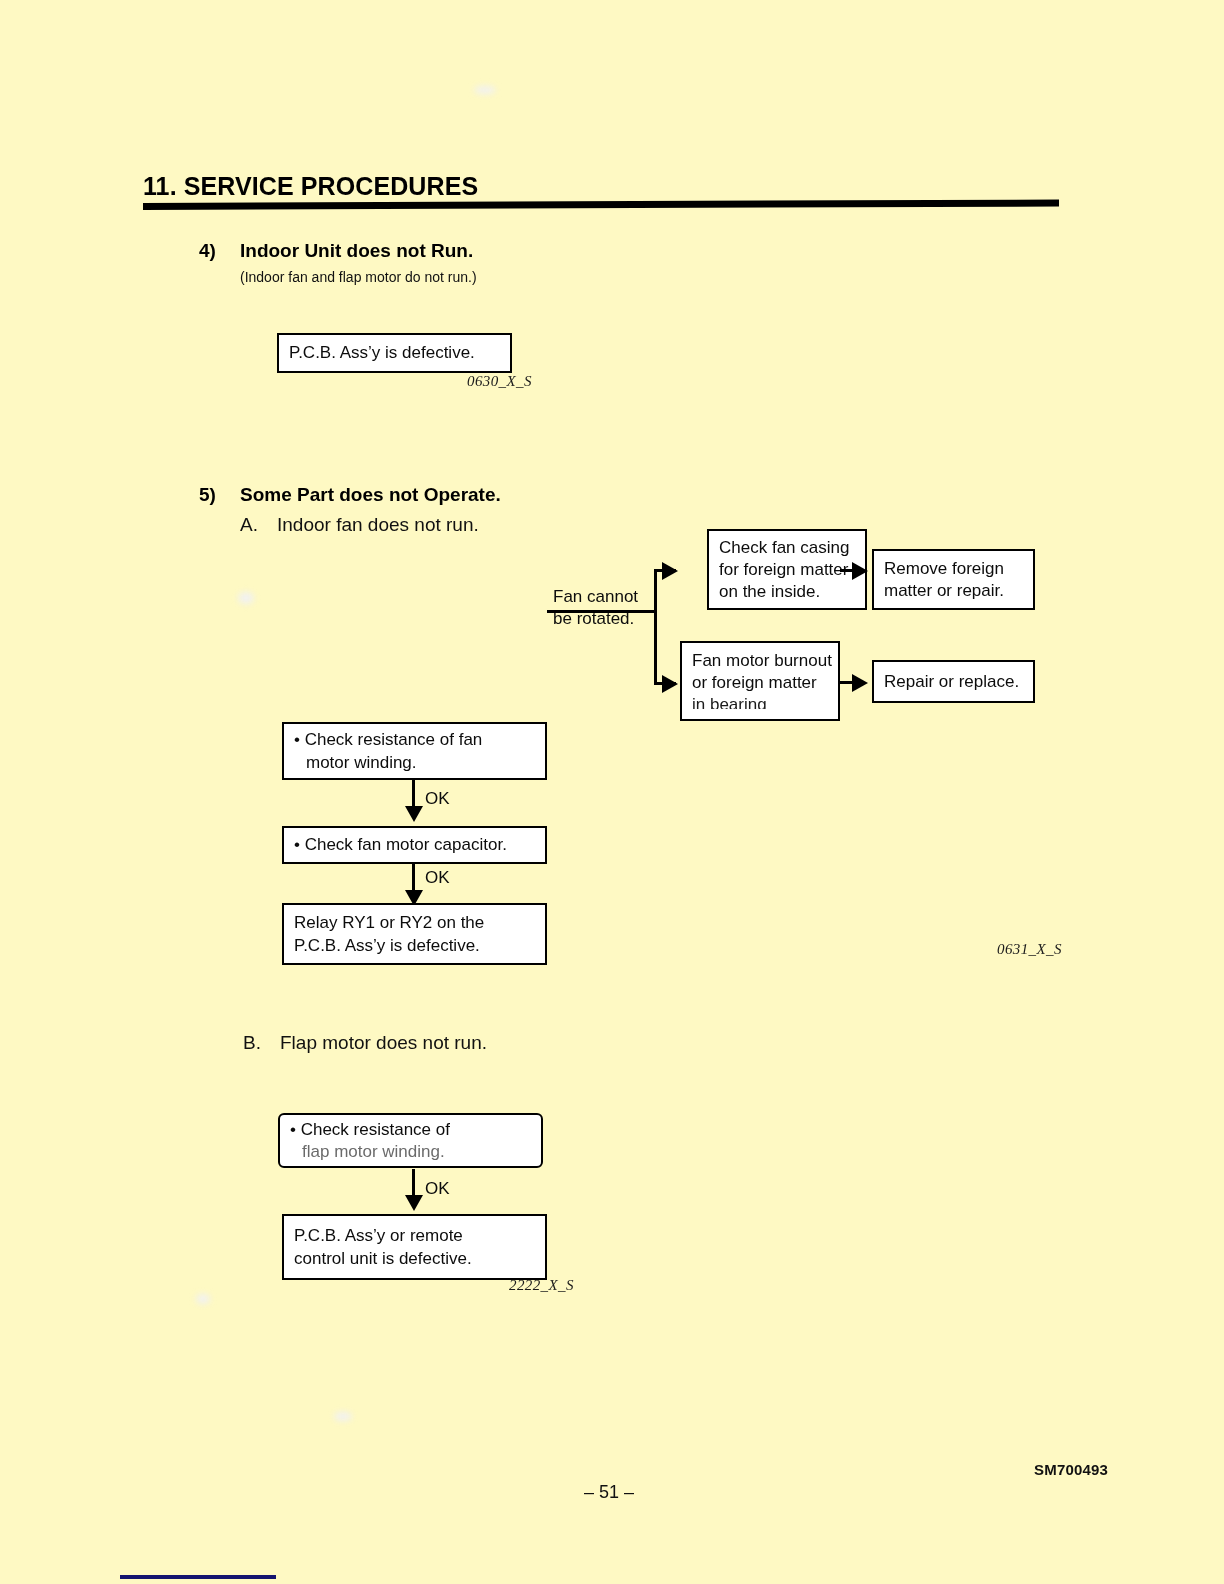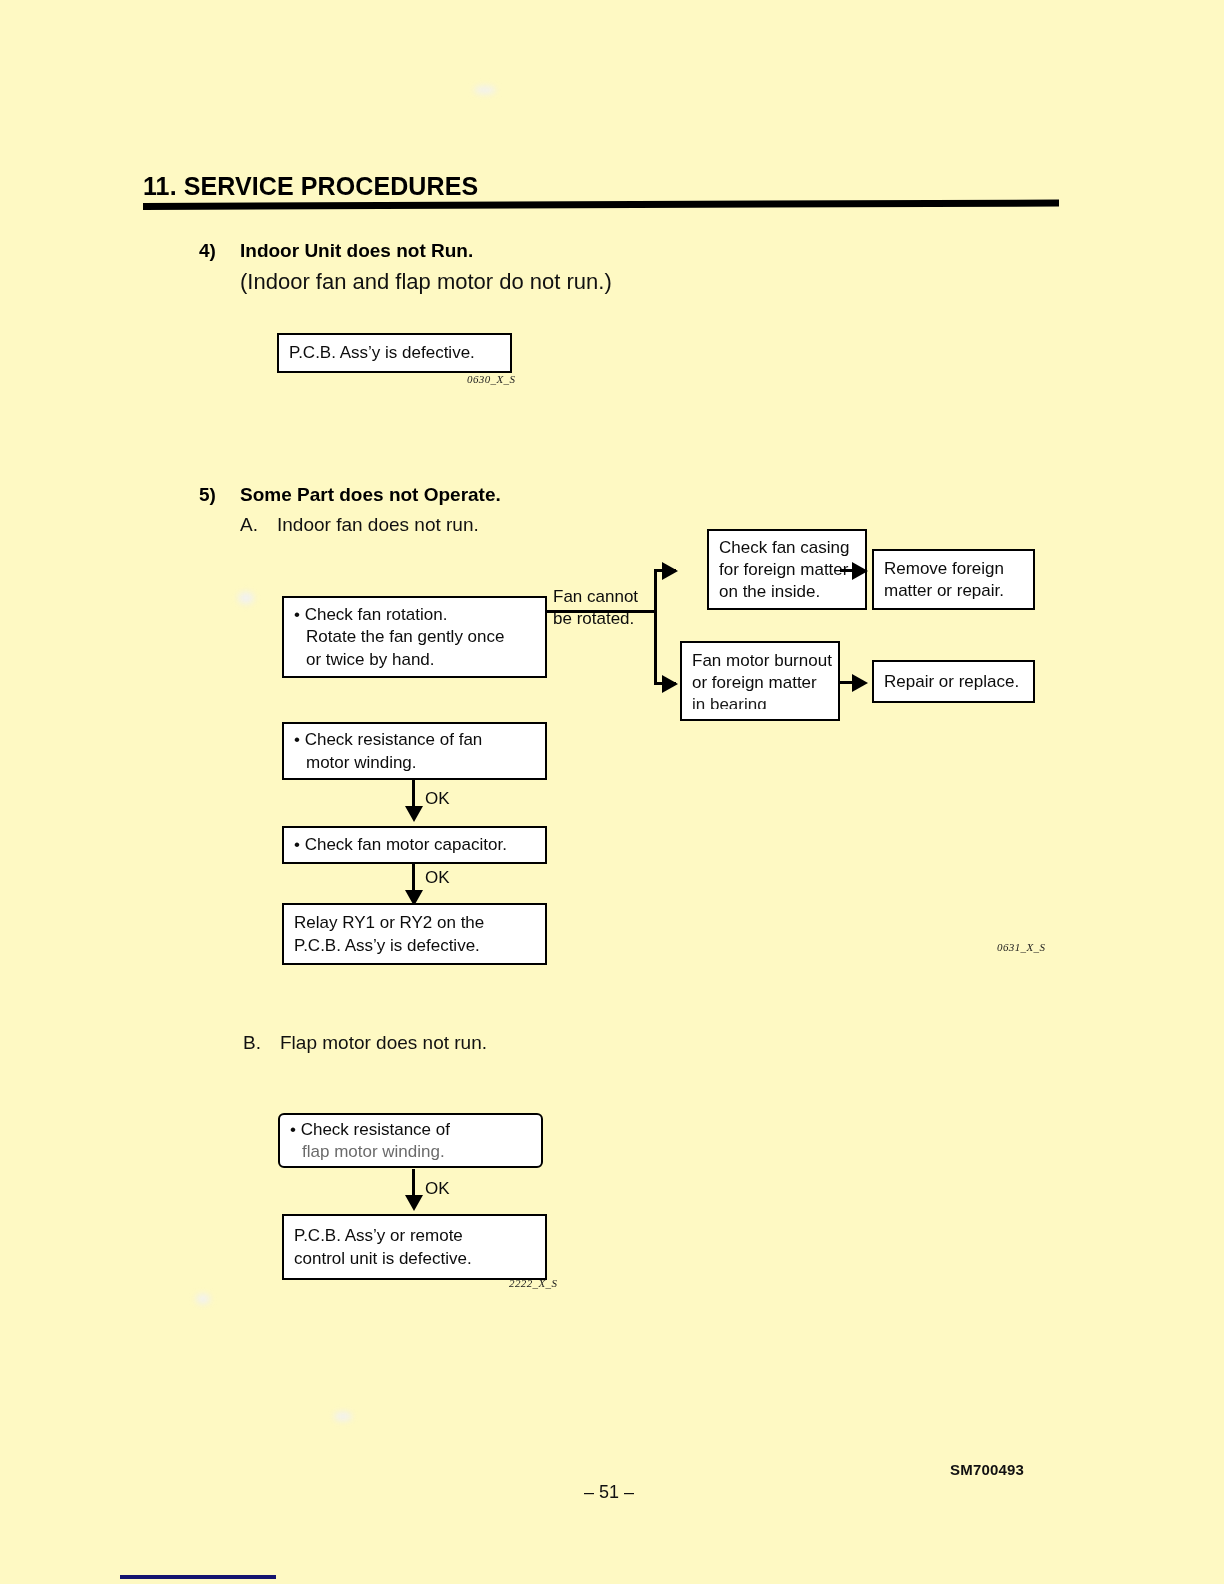--- a/index.html
+++ b/index.html
@@ -66,21 +66,21 @@
   }
   .item-title {
     position: absolute;
     font-size: 19px;
     font-weight: bold;
     color: #000;
     white-space: nowrap;
   }
   .item-sub {
     position: absolute;
-    font-size: 22px;
+    font-size: 14px;
     color: #111;
     white-space: nowrap;
   }
   .sub-letter {
     position: absolute;
     font-size: 19px;
     color: #111;
   }
   .sub-title {
     position: absolute;
@@ -155,21 +155,21 @@
     position: absolute;
     font-size: 17px;
     color: #0c0c0c;
   }
 
   
   .fig-cap {
     position: absolute;
     font-family: "Liberation Serif", serif;
     font-style: italic;
-    font-size: 11px;
+    font-size: 15px;
     letter-spacing: .4px;
     color: #1a1a1a;
     white-space: nowrap;
   }
 
   
   .page-num {
     position: absolute;
     font-size: 18px;
     color: #111;
@@ -215,25 +215,20 @@
     <span class="ln">P.C.B. Ass’y is defective.</span>
   </div>
   <div class="fig-cap" style="left:467px;top:373px;">0630_X_S</div>
 
   <div class="item-num" style="left:199px;top:484px;">5)</div>
   <div class="item-title" style="left:240px;top:484px;">Some Part does not Operate.</div>
 
   <div class="sub-letter" style="left:240px;top:514px;">A.</div>
   <div class="sub-title" style="left:277px;top:514px;">Indoor fan does not run.</div>
 
-  <div class="fbox center-v" style="left:282px;top:596px;width:265px;height:82px;">
-    <span class="ln">• Check fan rotation.</span>
-    <span class="ln ind">Rotate the fan gently once</span>
-    <span class="ln ind">or twice by hand.</span>
-  </div>
 
   <div class="edge-label" style="left:553px;top:586px;">
     <span>Fan cannot</span><br>
     <span>be rotated.</span>
   </div>
 
   <div class="hline" style="left:547px;top:610px;width:110px;"></div>
   <div class="vline" style="left:654px;top:570px;height:115px;"></div>
 
   <div class="hline" style="left:654px;top:569px;width:22px;"></div>
@@ -306,16 +301,16 @@
   <div class="ok-label" style="left:425px;top:1179px;">OK</div>
 
   <div class="fbox center-v" style="left:282px;top:1214px;width:265px;height:66px;">
     <span class="ln">P.C.B. Ass’y or remote</span>
     <span class="ln">control unit is defective.</span>
   </div>
 
   <div class="fig-cap" style="left:509px;top:1277px;">2222_X_S</div>
 
   <div class="page-num" style="left:584px;top:1482px;">– 51 –</div>
-  <div class="doc-code" style="left:950px;top:1461px;">SM700493</div>
+  <div class="doc-code" style="left:1034px;top:1461px;">SM700493</div>
   <div class="bottom-mark"></div>
 
 </div>
 
 </body></html>

